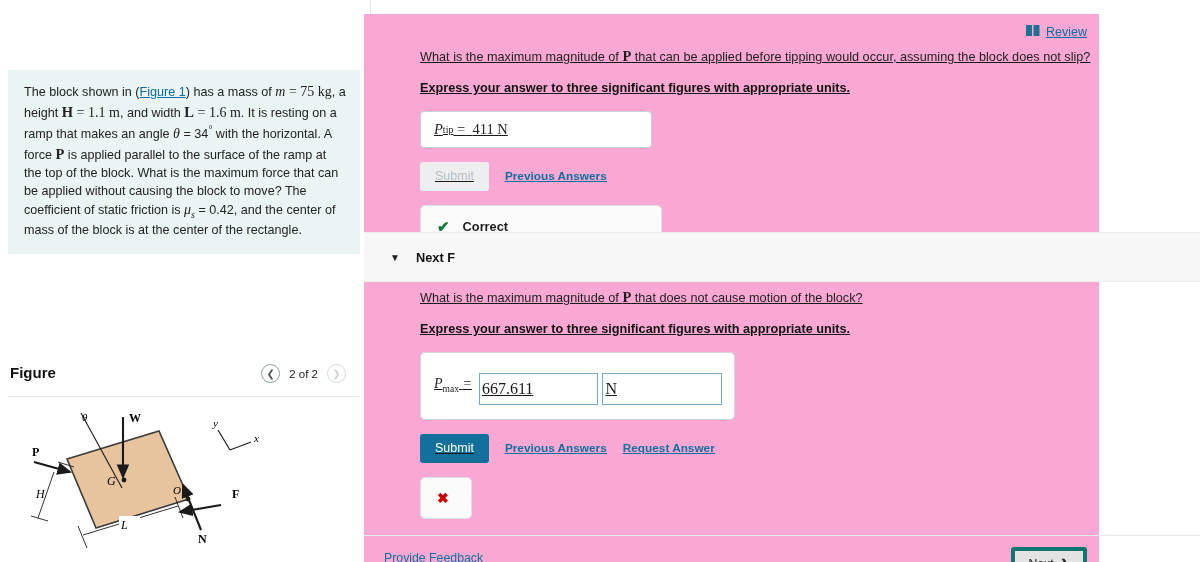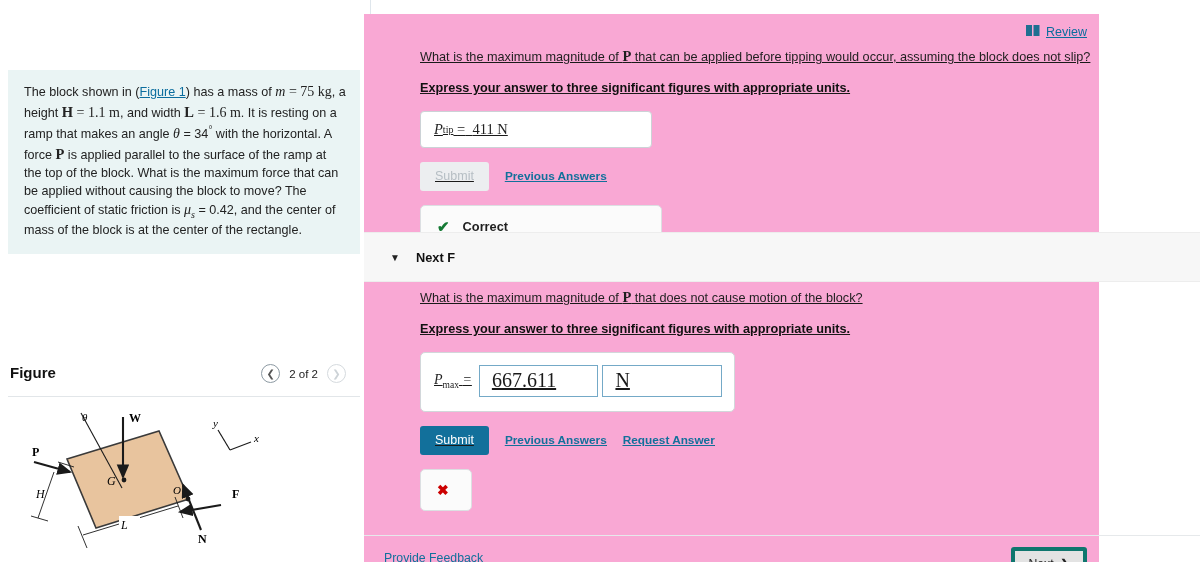--- a/index.html
+++ b/index.html
@@ -145,22 +145,22 @@
   }
   .tb-ico { color: #333; font-size: 15px; display:flex; align-items:center; justify-content:center; }
   .mathrow { display: flex; align-items: center; padding: 12px 12px 0 13px; }
   .mlabel {
     font-family: "Liberation Serif", serif; font-style: italic;
     font-size: 14px; color: #222; margin-right: 7px; white-space: nowrap;
   }
   .mlabel .sub { font-size: 9.5px; font-style: normal; vertical-align: sub; }
   .mfield {
     height: 32px; border: 1px solid #74a9c7; background: #fff;
-    font-family: "Liberation Serif", serif; font-size: 20px; color: #1a1a1a;
-    display: flex; align-items: center; padding-left: 12px;
+    font-family: "Liberation Serif", serif; font-size: 16px; color: #1a1a1a;
+    display: flex; align-items: center; padding-left: 2px; margin-top: 8px;
   }
   .mfield.val { width: 122px; }
   .mfield.unit { width: 122px; margin-left: 4px; }
 
   
   .bottom-rule { position: absolute; left: 0; top: 521px; width: 836px; height: 1px; background: #e6e9eb; }
   .provide { position: absolute; left: 20px; top: 537px; font-size: 12.3px; color: #12709b; text-decoration: underline; }
   .next-btn {
     position: absolute; right: 12px; top: 533px;
     background: #e3e3e3; border: 4px solid #0f766e; border-radius: 3px;

